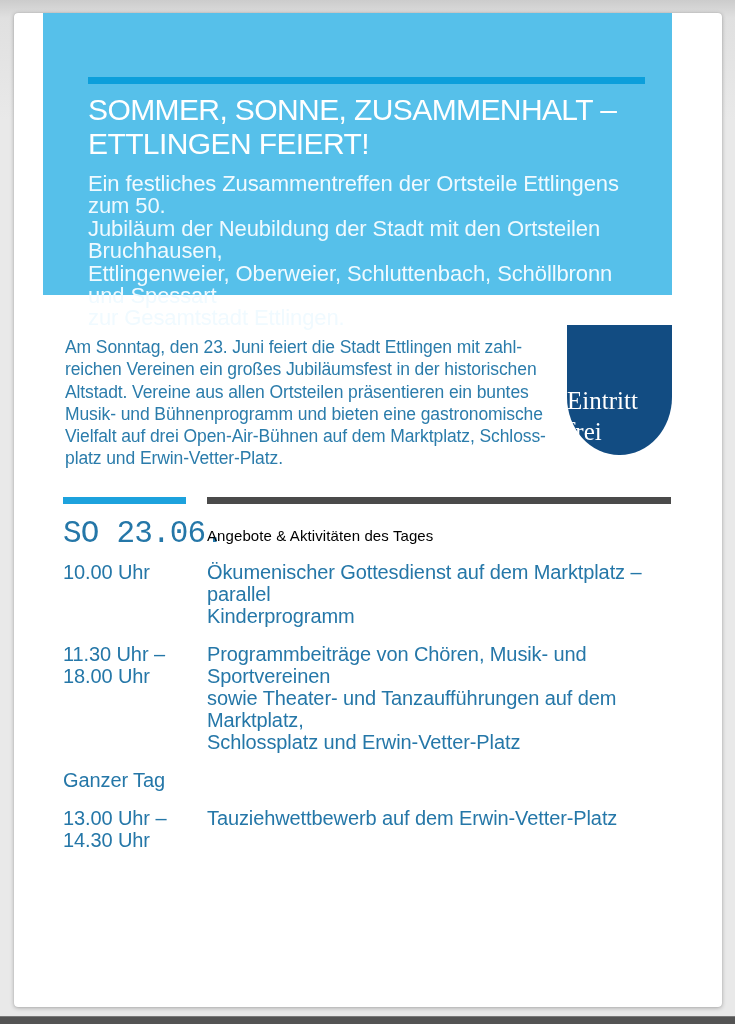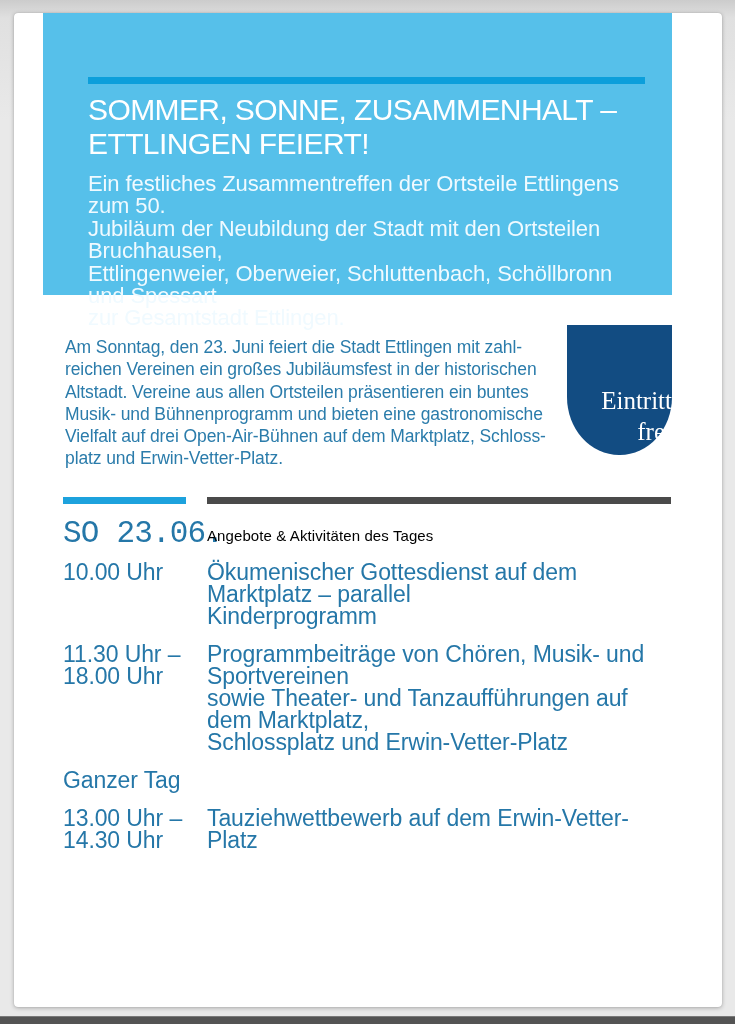--- a/index.html
+++ b/index.html
@@ -36,21 +36,21 @@
   
   .intro {
     position:absolute; left:51px; top:323px; width:505px;
     font-size:17.5px; line-height:22.3px; color:#2b7cab;
     white-space:pre-line; letter-spacing:-0.1px;
   }
   .badge {
     position:absolute; left:553px; top:312px; width:105px; height:130px;
     background:#124c82;
     border-radius:0 0 52px 52px / 0 0 58px 58px;
-    color:#ffffff; text-align:right;
+    color:#ffffff; text-align:left;
     font-family:"Liberation Serif", serif;
     font-size:25px; line-height:31px;
     padding-top:29px; white-space:pre-line;
   }
   
   .divider-blue {
     position:absolute; left:49px; top:484px; width:123px; height:7px;
     background:#1da2dd;
   }
   .divider-dark {
@@ -65,21 +65,21 @@
   .sched-title {
     position:absolute; left:193px; top:514px;
     font-size:15px; font-weight:400; color:#000000; letter-spacing:0.1px;
   }
   .sched-rows {
     position:absolute; left:49px; top:548px; width:614px;
   }
   .sched-row {
     display:grid; grid-template-columns:144px 1fr;
     margin-bottom:16px;
-    font-size:23px; line-height:22px; color:#2577a8;
+    font-size:20px; line-height:22px; color:#2577a8;
     letter-spacing:-0.1px;
   }
   .sched-row .time, .sched-row .desc { white-space:pre-line; }
   
   .footer {
     position:absolute; left:51px; top:927px;
     font-size:17.5px; color:#3e3e3e; letter-spacing:-0.1px;
   }
   
   .bottom-bar {

